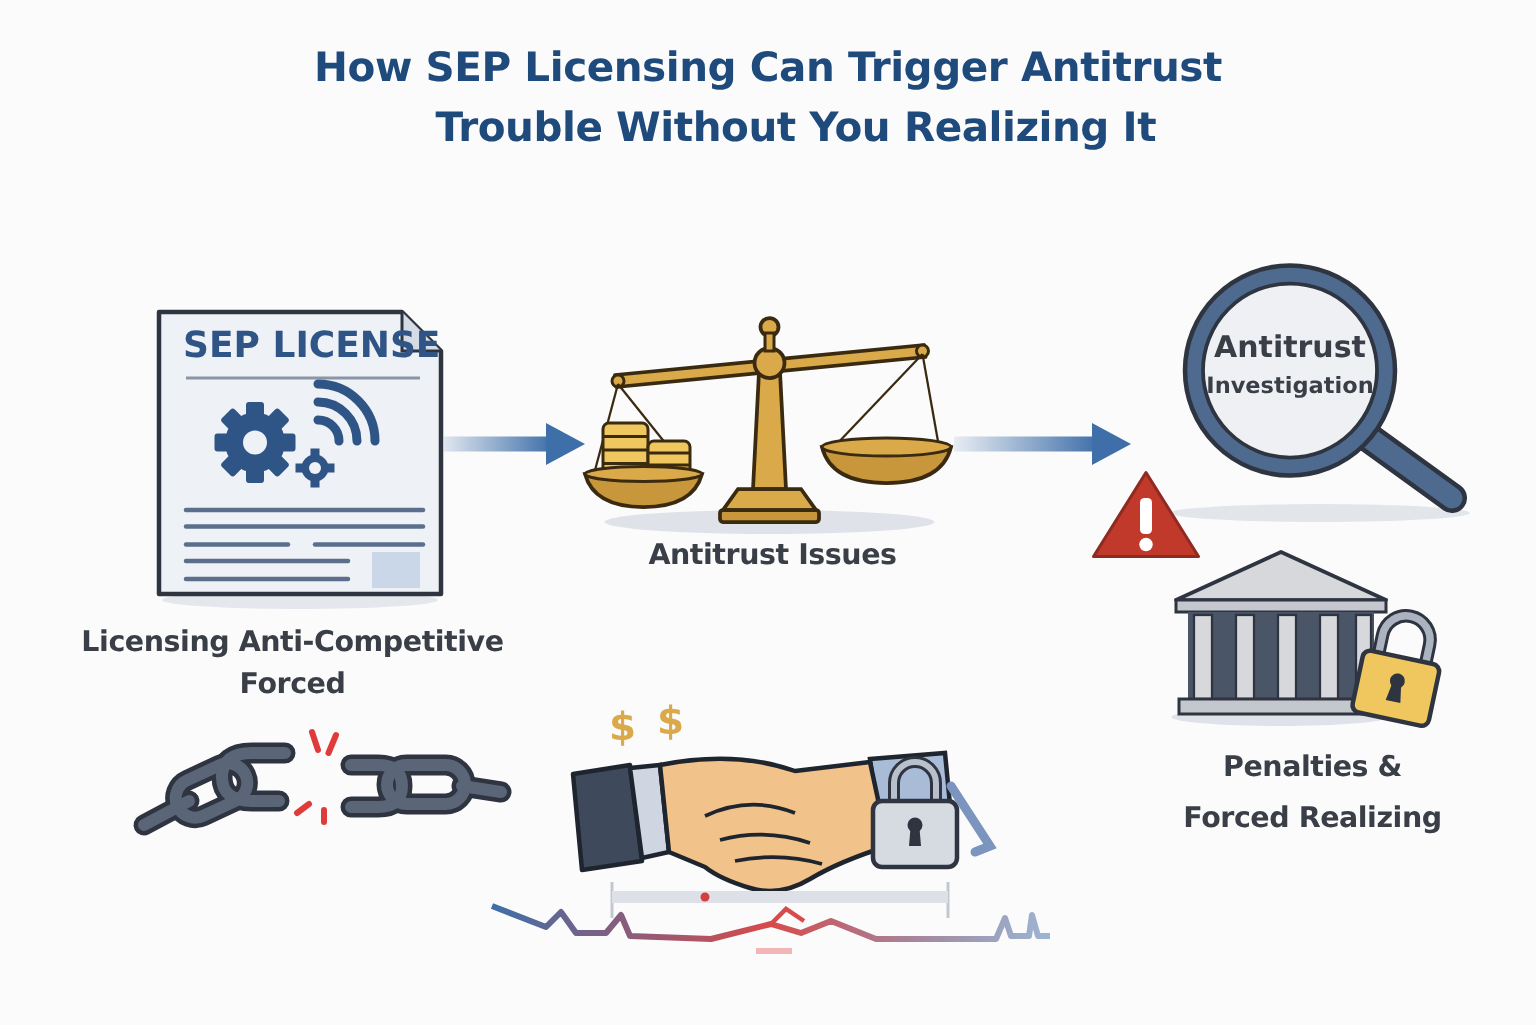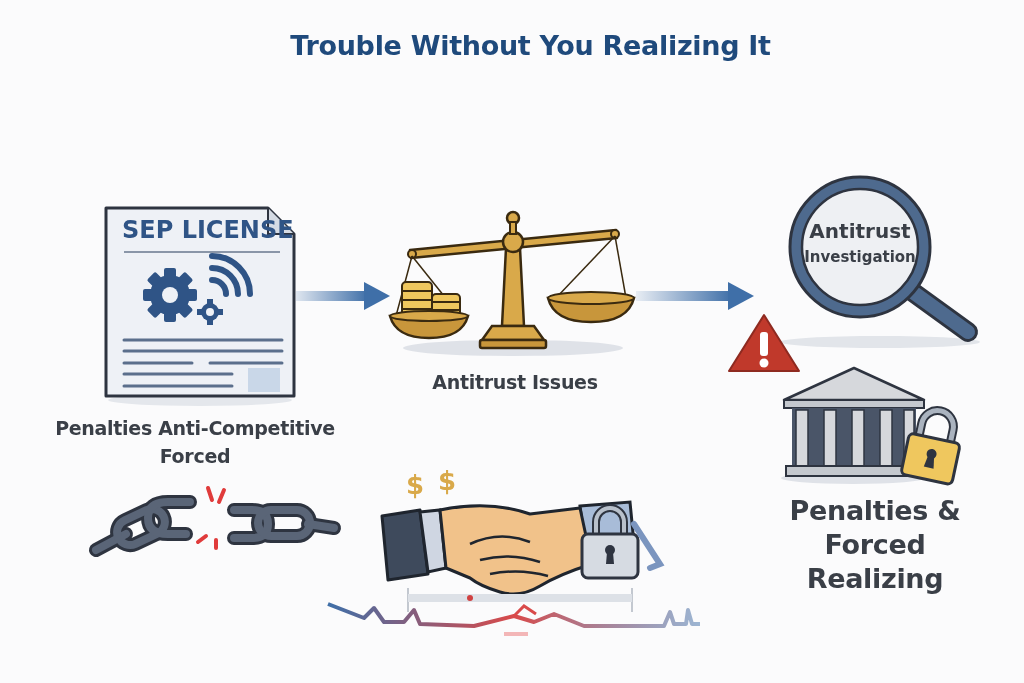--- a/index.html
+++ b/index.html
@@ -8,20 +8,21 @@
   .title .l2 { display:block; padding-left:37px; }
   .label { position:absolute; color:#3a3f47; font-weight:bold; text-align:center; font-size:19px; line-height:28px; letter-spacing:-0.3px; }
   svg { position:absolute; overflow:visible; }
   .doc-title { font-family:"DejaVu Sans", sans-serif; font-weight:bold; }
   .lens-text { font-family:"DejaVu Sans", sans-serif; font-weight:bold; fill:#3a3f47; }
 </style>
 </head>
 <body>
 
 <div class="title">
+  <span>How SEP Licensing Can Trigger Antitrust</span>
   <span class="l2">Trouble Without You Realizing It</span>
 </div>
 
 <svg style="left:100px;top:200px;" width="200" height="210" viewBox="0 0 200 210">
   <ellipse cx="100" cy="200" rx="92" ry="6" fill="#e4e7ec"></ellipse>
   <path d="M6 8 L168 8 L194 34 L194 196 L6 196 Z" fill="#eef1f6" stroke="#2e3440" stroke-width="3" stroke-linejoin="round"></path>
   <path d="M168 8 L168 34 L194 34" fill="#d5dbe4" stroke="#2e3440" stroke-width="2"></path>
   <text class="doc-title" x="22" y="38" font-size="24" fill="#2f5486">SEP LICENSE</text>
   <line x1="24" y1="52" x2="180" y2="52" stroke="#8a96a8" stroke-width="2"></line>
 
@@ -106,21 +107,21 @@
     <line x1="44" y1="94" x2="72" y2="94"></line>
       <line x1="44" y1="102" x2="72" y2="102"></line>
   </g>
   <path d="M2 108 L80 108 Q74 130 41 130 Q8 130 2 108 Z" fill="#c8963b" stroke="#3a2a10" stroke-width="2.5"></path>
   <ellipse cx="41" cy="108" rx="39" ry="5" fill="#d9a94a" stroke="#3a2a10" stroke-width="2"></ellipse>
 
   <path d="M160 90 L246 90 Q240 114 203 114 Q166 114 160 90 Z" fill="#c8963b" stroke="#3a2a10" stroke-width="2.5"></path>
   <ellipse cx="203" cy="90" rx="43" ry="6" fill="#d9a94a" stroke="#3a2a10" stroke-width="2"></ellipse>
 </svg>
 
-<div class="label" style="left:400px;top:368px;width:230px;">Antitrust Issues</div>
+<div class="label" style="left:400px;top:356px;width:230px;">Antitrust Issues</div>
 
 <svg style="left:636px;top:280px;" width="120" height="32" viewBox="0 0 120 32">
   <defs>
       <linearGradient id="ag2" x1="0" x2="1">
         <stop offset="0" stop-color="#3f6fa8" stop-opacity="0.1"></stop>
         <stop offset="1" stop-color="#3f6fa8"></stop>
       </linearGradient>
     </defs>
   <rect x="0" y="11" width="96" height="10" fill="url(#ag2)"></rect>
   <path d="M92 2 L118 16 L92 30 Z" fill="#3f6fa8"></path>
@@ -158,27 +159,27 @@
 
   <g transform="translate(154,92) rotate(12)">
     <path d="M-16 -14 L-16 -26 A16 16 0 0 1 16 -26 L16 -14" fill="none" stroke="#2e3440" stroke-width="9"></path>
     <path d="M-16 -14 L-16 -26 A16 16 0 0 1 16 -26 L16 -14" fill="none" stroke="#aab3bf" stroke-width="5"></path>
     <rect x="-26" y="-14" width="52" height="42" rx="5" fill="#efc75e" stroke="#2e3440" stroke-width="3"></rect>
     <circle cx="0" cy="2" r="5" fill="#2e3440"></circle>
     <path d="M-3 4 L3 4 L5 16 L-5 16 Z" fill="#2e3440"></path>
   </g>
 </svg>
 
-<div class="label" style="left:760px;top:494px;width:230px;line-height:34px;font-size:27px;">
+<div class="label" style="left:760px;top:494px;width:230px;line-height:34px;font-size:19px;">
   <span>Penalties &amp;</span><br>
   <span>Forced Realizing</span>
 </div>
 
 <div class="label" style="left:30px;top:414px;width:330px;">
-  <span>Penalties Anti-Competitive</span><br>
+  <span>Licensing Anti-Competitive</span><br>
   <span>Forced</span>
 </div>
 
 <svg style="left:86px;top:484px;" width="256" height="76" viewBox="0 0 256 76">
   <g fill="none" stroke-linecap="round">
     <g stroke="#2e3440" stroke-width="14">
       <path d="M10 66 L40 50"></path>
       <rect x="30" y="30" width="50" height="26" rx="13" transform="rotate(-25 55 43)"></rect>
       <path d="M104 18 L82 18 Q62 18 62 34 Q62 50 82 50 L100 50"></path>
       <path d="M148 26 L166 26 Q182 26 182 40 Q182 54 166 54 L148 54"></path>

